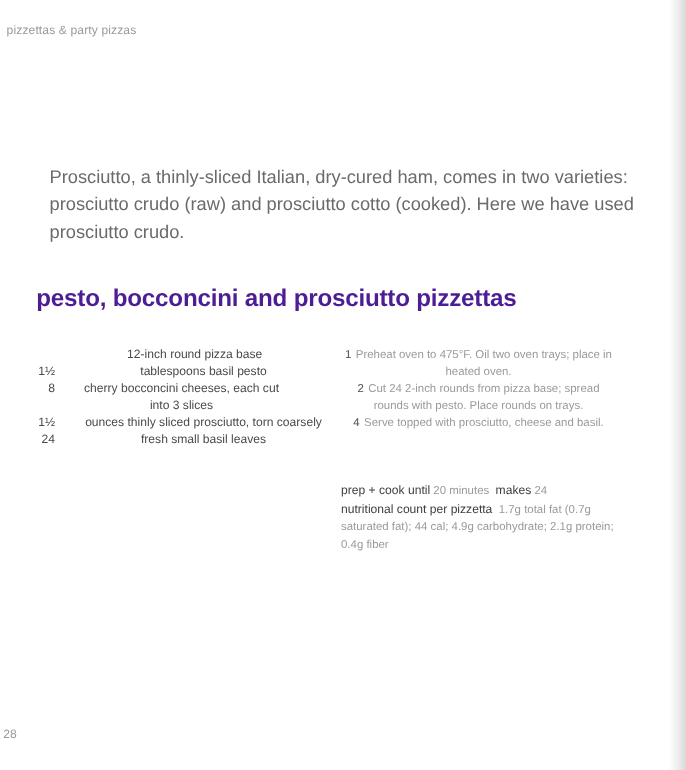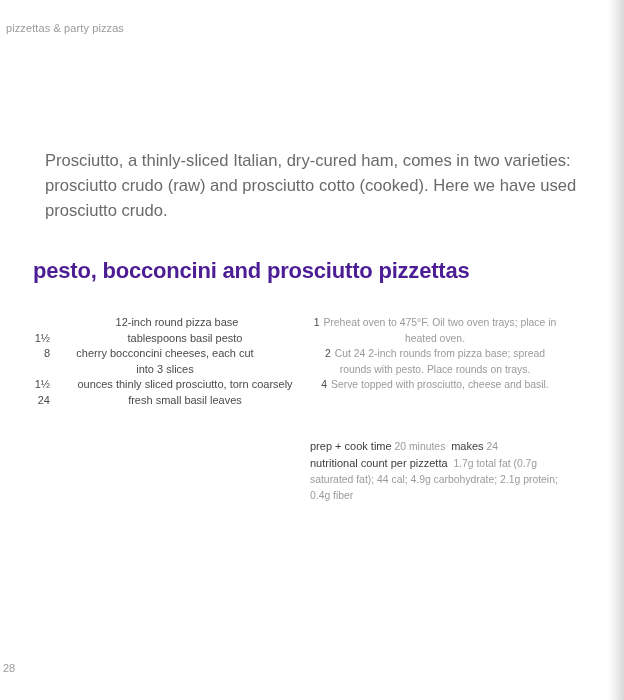--- a/index.html
+++ b/index.html
@@ -91,21 +91,21 @@
   </li>
   <li>
     <span class="num">2</span><span>Cut 24 2-inch rounds from pizza base; spread rounds with pesto. Place rounds on trays.</span>
   </li>
   <li>
     <span class="num">4</span><span>Serve topped with prosciutto, cheese and basil.</span>
   </li>
 </ol>
 
 <div class="info">
-  <span class="label">prep + cook time</span>
+  <span class="label">prep + cook until</span>
   <span>20 minutes</span>
   &nbsp;<span class="label">makes</span>
   <span>24</span>
   <br>
   <span class="label">nutritional count per pizzetta</span>
   &nbsp;<span>1.7g total fat (0.7g saturated fat); 44 cal; 4.9g carbohydrate; 2.1g protein; 0.4g fiber</span>
 </div>
 
 <div class="page-number">28</div>
 

